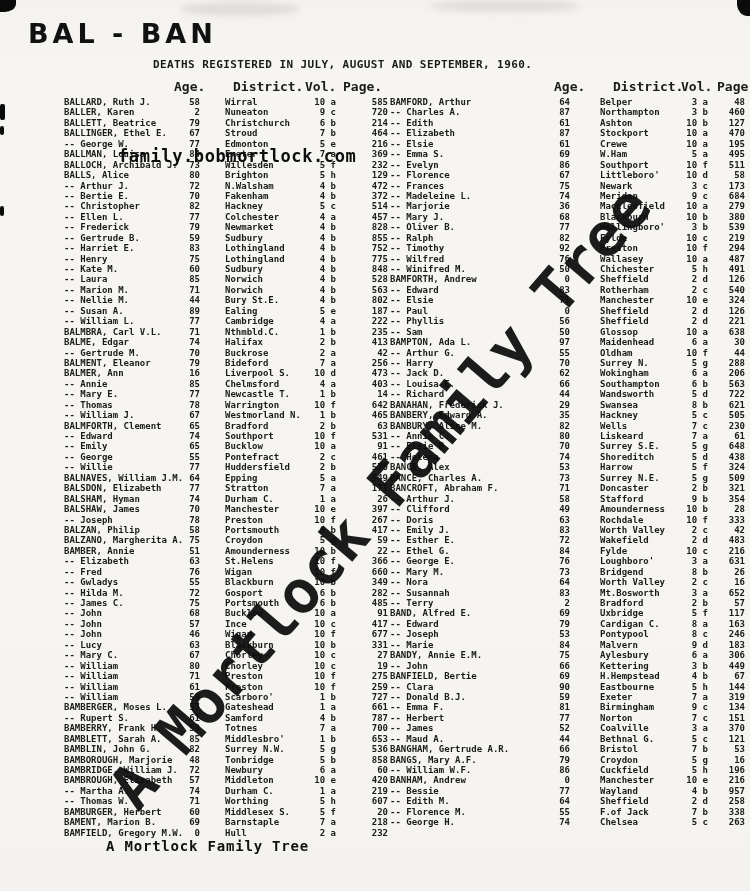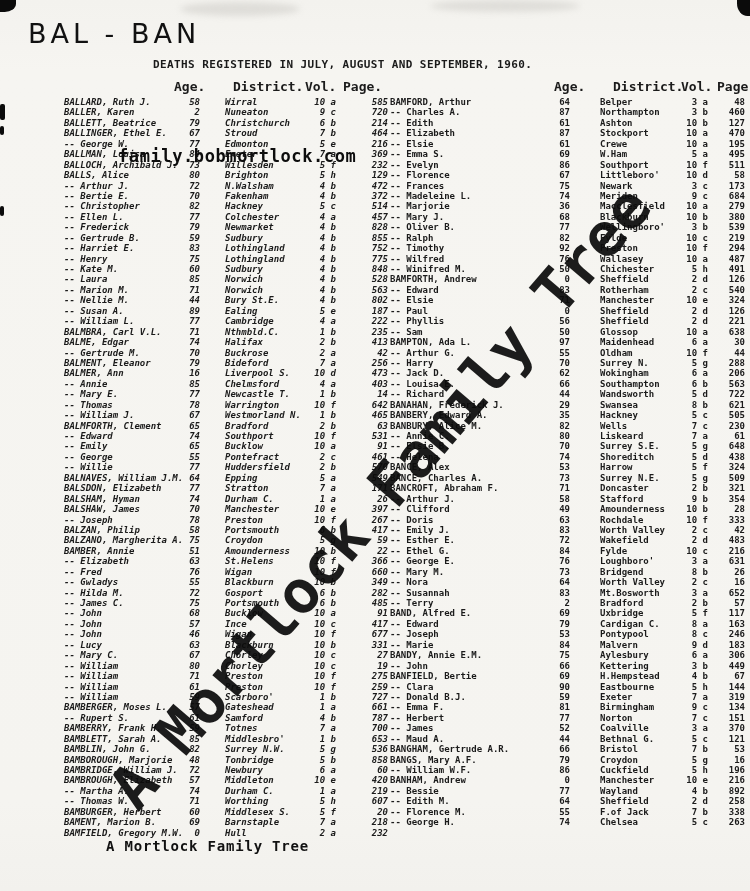--- a/index.html
+++ b/index.html
@@ -1,25 +1,25 @@
 <!DOCTYPE html>
 <html><head>
 <meta charset="utf-8">
 <style>
   html,body{margin:0;padding:0;background:#e8e7e4;}
   .page{position:relative;width:750px;height:891px;margin:0 auto;overflow:hidden;
         background:linear-gradient(180deg,#f3f2ee 0%,#f6f5f1 8%,#f5f4f0 90%,#f2f1ed 100%);
         font-family:"DejaVu Sans Mono",monospace;color:#1b1b1b;}
   .range-title{position:absolute;left:28px;top:18px;font-family:"DejaVu Sans",sans-serif;
-        font-weight:normal;font-size:27px;letter-spacing:4px;color:#111;}
+        font-weight:bold;font-size:27px;letter-spacing:4px;color:#111;}
   .register-title{position:absolute;left:153px;top:38px;font-size:11px;font-weight:bold;
         letter-spacing:.4px;white-space:nowrap;color:#1a1a1a;margin-top:20px;}
   .colhead{position:absolute;top:79px;font-size:13px;font-weight:bold;white-space:nowrap;}
   .entries{position:absolute;top:97px;font-size:9px;font-weight:bold;}
-  #entries-left{left:64px;width:324px;font-style:italic;}
+  #entries-left{left:64px;width:324px;}
   #entries-right{left:390px;width:355px;}
   .row{display:flex;height:10.45px;line-height:10.45px;white-space:nowrap;}
   .row span{display:block;overflow:visible;}
   #entries-left .name{width:112px;}
   #entries-left .age{width:24px;text-align:right;}
   #entries-left .district{margin-left:25px;width:82px;}
   #entries-left .vol{width:29px;text-align:right;}
   #entries-left .page-no{width:52px;text-align:right;}
   #entries-right .name{width:130px;}
   #entries-right .age{width:50px;text-align:right;}
@@ -1023,21 +1023,21 @@
         <span class="age">0</span>
         <span class="district">Manchester</span>
         <span class="vol">10 e</span>
         <span class="page-no">216</span>
       </div>
       <div class="row">
         <span class="name">-- Bessie</span>
         <span class="age">77</span>
         <span class="district">Wayland</span>
         <span class="vol">4 b</span>
-        <span class="page-no">892</span>
+        <span class="page-no">957</span>
       </div>
       <div class="row">
         <span class="name">-- Edith M.</span>
         <span class="age">64</span>
         <span class="district">Sheffield</span>
         <span class="vol">2 d</span>
         <span class="page-no">258</span>
       </div>
       <div class="row">
         <span class="name">-- Florence M.</span>

